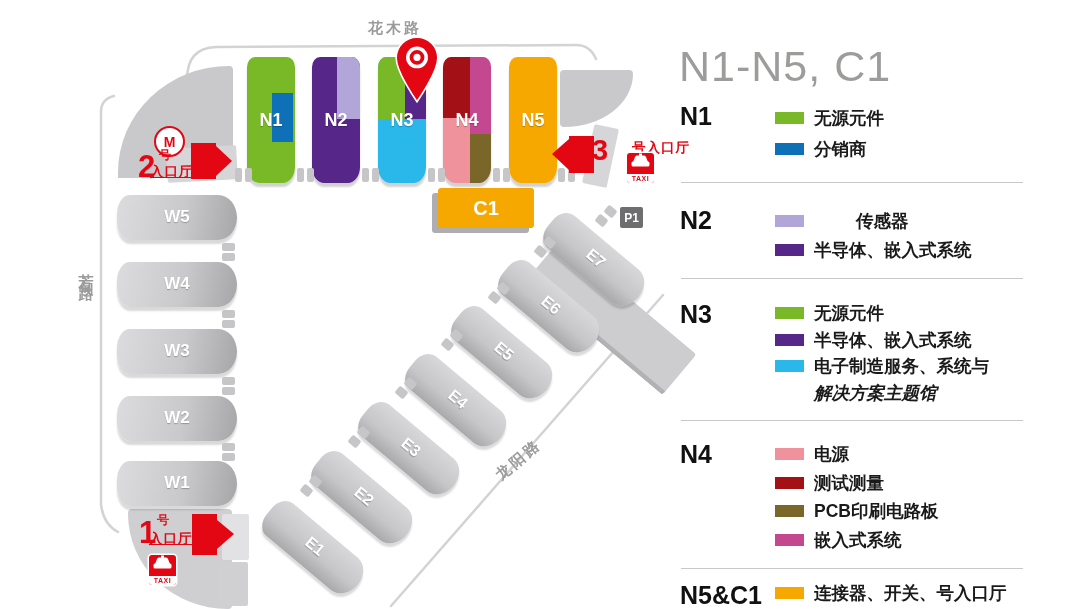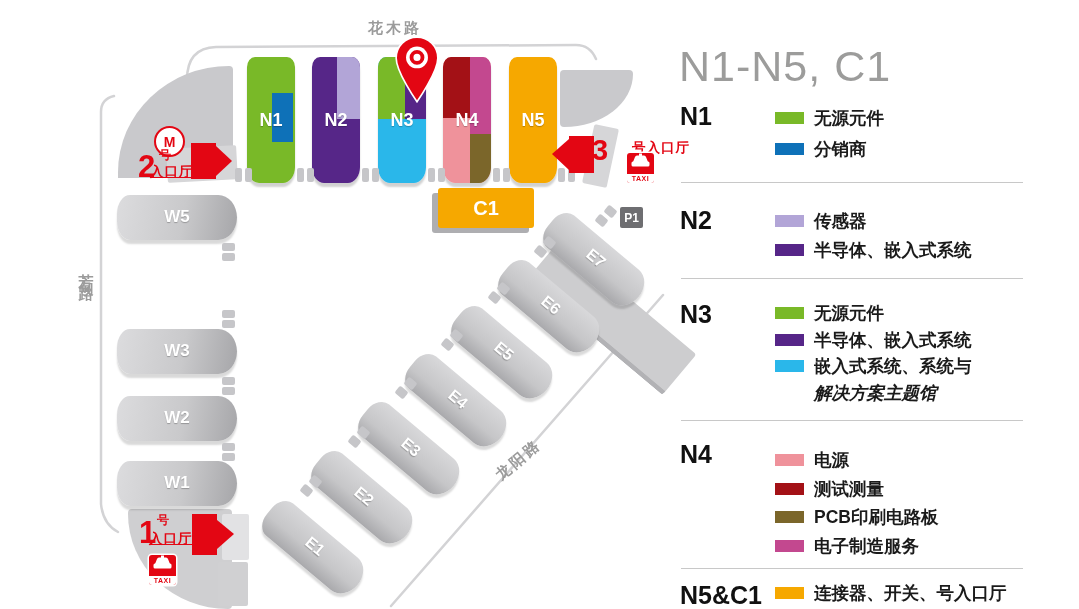--- a/index.html
+++ b/index.html
@@ -124,20 +124,23 @@
     <span class="hlabel">N4</span>
   </div>
   <div class="nhall" style="left:509px;">
     <div class="seg" style="inset:0;background:var(--orange);"></div>
     <span class="hlabel">N5</span>
   </div>
 
   <div id="gen" class="abs" style="inset:0;">
       <div class="whall" style="top: 195px;">
         <span class="hlabel">W5</span>
+      </div>
+      <div class="whall" style="top: 262px;">
+        <span class="hlabel">W4</span>
       </div>
       <div class="whall" style="top: 329px;">
         <span class="hlabel">W3</span>
       </div>
       <div class="whall" style="top: 396px;">
         <span class="hlabel">W2</span>
       </div>
       <div class="whall" style="top: 461px;">
         <span class="hlabel">W1</span>
       </div>
@@ -259,21 +262,21 @@
           </div>
           <div class="lrow" style="height: 31px;">
             <div class="swatch" style="background: rgb(14, 113, 184);"></div>
             <span class="ltext">分销商</span>
           </div>
         </div>
       </div>
       <div class="lsec" style="top: 206px;">
         <div class="lhall">N2</div>
         <div class="litems">
-          <div class="lrow" style="height: 29px;">
+          <div class="lrow" style="height: 29px; gap: 42px;">
             <div class="swatch" style="background: rgb(178, 165, 215);"></div>
             <span class="ltext">传感器</span>
           </div>
           <div class="lrow" style="height: 29px;">
             <div class="swatch" style="background: rgb(86, 38, 136);"></div>
             <span class="ltext">半导体、嵌入式系统</span>
           </div>
         </div>
       </div>
       <div class="lsec" style="top: 300px;">
@@ -282,45 +285,45 @@
           <div class="lrow" style="height: 26.5px;">
             <div class="swatch" style="background: rgb(121, 185, 40);"></div>
             <span class="ltext">无源元件</span>
           </div>
           <div class="lrow" style="height: 26.5px;">
             <div class="swatch" style="background: rgb(86, 38, 136);"></div>
             <span class="ltext">半导体、嵌入式系统</span>
           </div>
           <div class="lrow" style="height: 26.5px;">
             <div class="swatch" style="background: rgb(42, 183, 234);"></div>
-            <span class="ltext">嵌入式系统、系统与</span>
+            <span class="ltext">电子制造服务、系统与</span>
           </div>
           <div class="lrow cont" style="height: 26.5px;">
             <span class="ltext">解决方案主题馆</span>
           </div>
         </div>
       </div>
       <div class="lsec" style="top: 440px;">
         <div class="lhall">N4</div>
         <div class="litems">
-          <div class="lrow" style="height: 28.5px; margin-top: 6px;">
+          <div class="lrow" style="height: 28.5px;">
             <div class="swatch" style="background: rgb(239, 146, 155);"></div>
             <span class="ltext">电源</span>
           </div>
           <div class="lrow" style="height: 28.5px;">
             <div class="swatch" style="background: rgb(163, 17, 22);"></div>
             <span class="ltext">测试测量</span>
           </div>
           <div class="lrow" style="height: 28.5px;">
             <div class="swatch" style="background: rgb(123, 102, 42);"></div>
             <span class="ltext">PCB印刷电路板</span>
           </div>
           <div class="lrow" style="height: 28.5px;">
             <div class="swatch" style="background: rgb(195, 72, 143);"></div>
-            <span class="ltext">电子制造服务</span>
+            <span class="ltext">嵌入式系统</span>
           </div>
         </div>
       </div>
       <div class="lsec" style="top: 581px;">
         <div class="lhall">N5&amp;C1</div>
         <div class="litems">
           <div class="lrow" style="height: 24px;">
             <div class="swatch" style="background: rgb(246, 168, 0);"></div>
             <span class="ltext">连接器、开关、号入口厅</span>
           </div>

